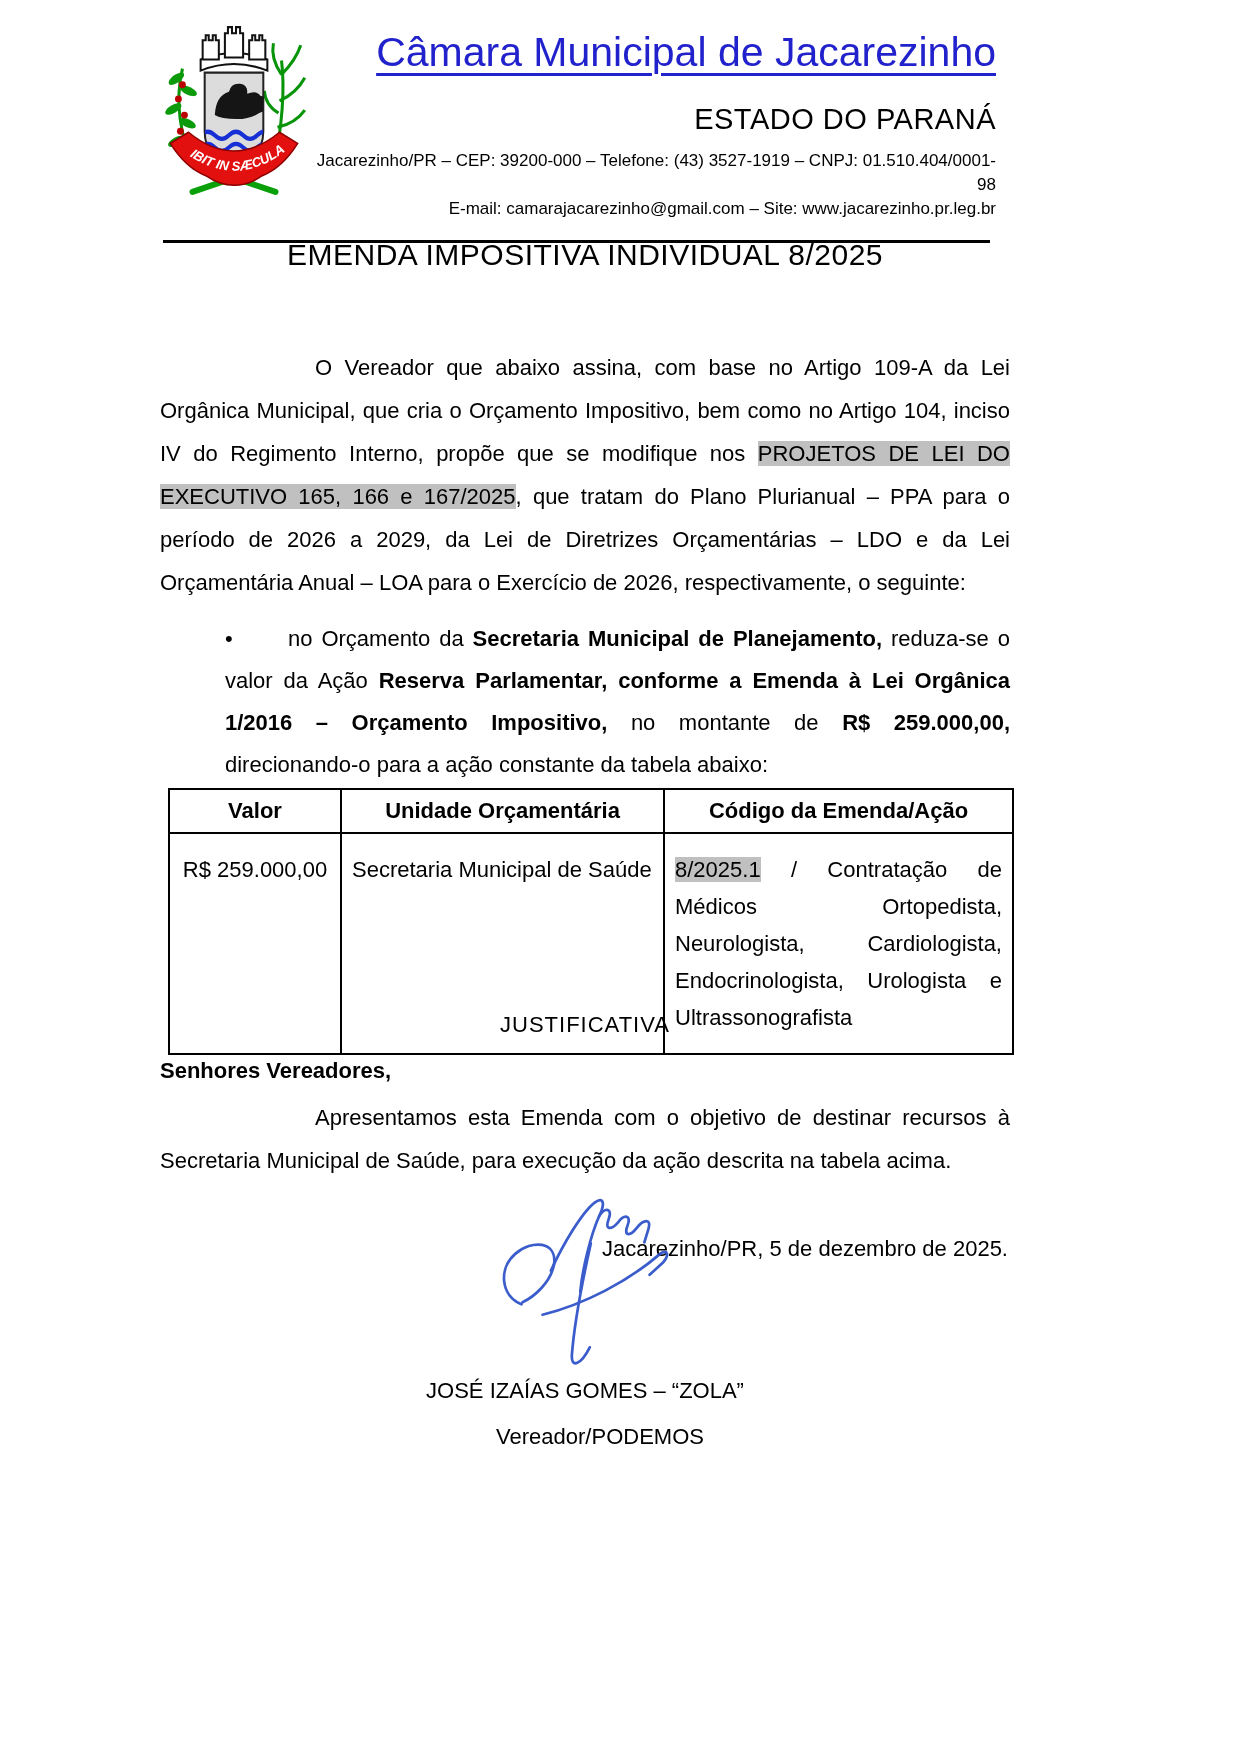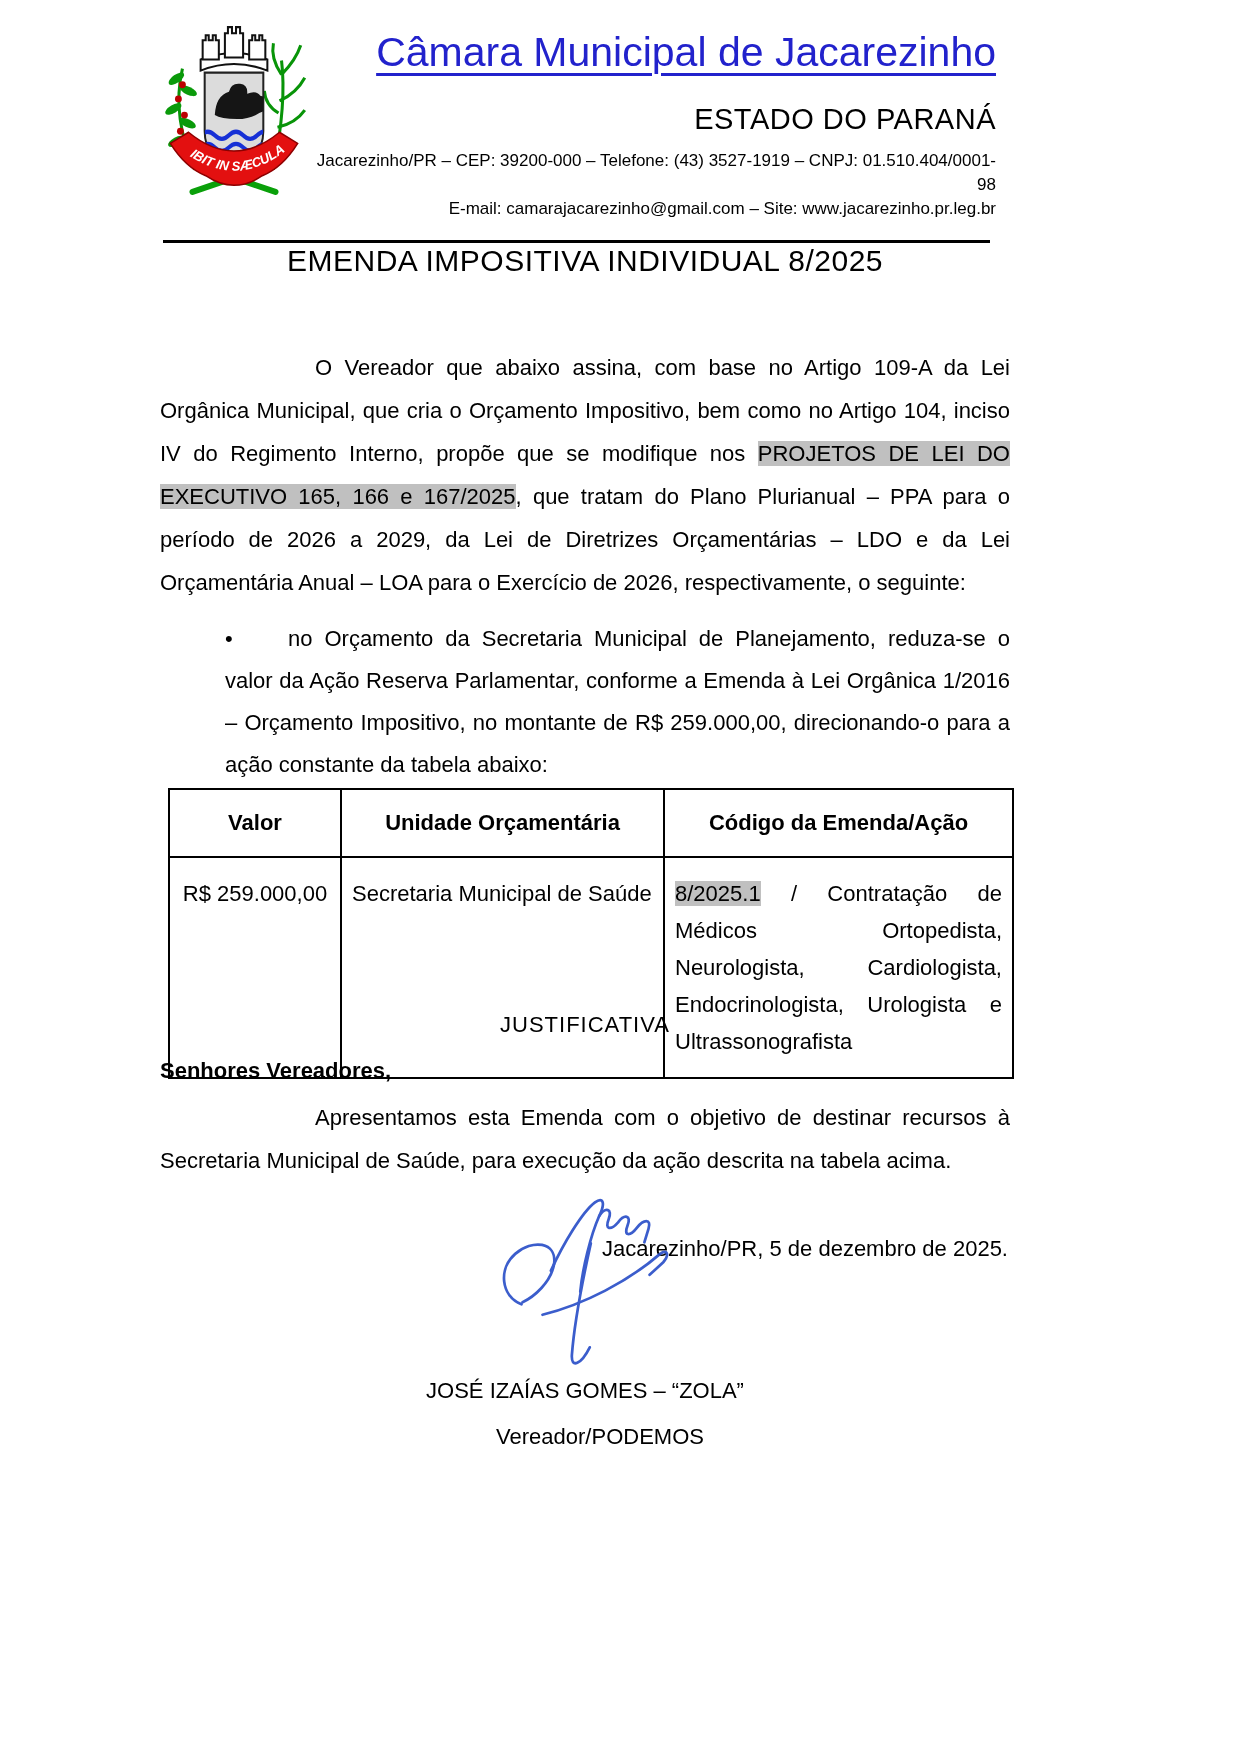--- a/index.html
+++ b/index.html
@@ -24,41 +24,41 @@
   .org-name{
     font-size:41px;line-height:48px;color:var(--title-blue);
     text-decoration:underline;text-decoration-thickness:3px;text-underline-offset:7px;
     white-space:nowrap;
   }
   .state-line{margin-top:27px;font-size:29px;line-height:32px;letter-spacing:.5px;}
   .addr{margin-top:14px;font-size:17px;line-height:24px;}
   .rule{position:absolute;left:163px;top:240px;width:827px;border-top:3px solid #000;}
   
   .doc-title{
-    position:absolute;left:160px;top:244px;width:850px;margin:0;
+    position:absolute;left:160px;top:238px;width:850px;margin:0;
     text-align:center;font-size:30px;font-weight:400;letter-spacing:.5px;
   }
   .intro{
     position:absolute;left:160px;top:346px;width:850px;margin:0;
     font-size:22px;line-height:43px;text-align:justify;text-indent:155px;
   }
   .hl{background:var(--hl-gray);}
-  .b{font-weight:normal;}
+  .b{font-weight:bold;}
   .bullet-item{
     position:absolute;left:225px;top:618px;width:785px;
     font-size:22px;line-height:42px;text-align:justify;
   }
   .bullet{display:inline-block;width:63px;}
   
   .emenda-table{
     position:absolute;left:168px;top:788px;width:844px;
     border-collapse:collapse;font-size:22px;table-layout:fixed;
   }
   .emenda-table th,.emenda-table td{border:2px solid #000;}
-  .emenda-table th{font-weight:bold;text-align:center;padding:20px 4px;}
+  .emenda-table th{font-weight:bold;text-align:center;padding:8px 4px;}
   .emenda-table td{vertical-align:top;line-height:37px;padding:17px 10px;}
   .col-valor{width:172px;}
   .col-unidade{width:323px;}
   .col-codigo{width:349px;}
   .c-valor{text-align:center;}
   .c-unidade{text-align:left;padding-left:14px;}
   .c-codigo{text-align:justify;padding-left:12px;padding-right:12px;}
   
   .just-heading{
     position:absolute;left:160px;top:1012px;width:850px;margin:0;

